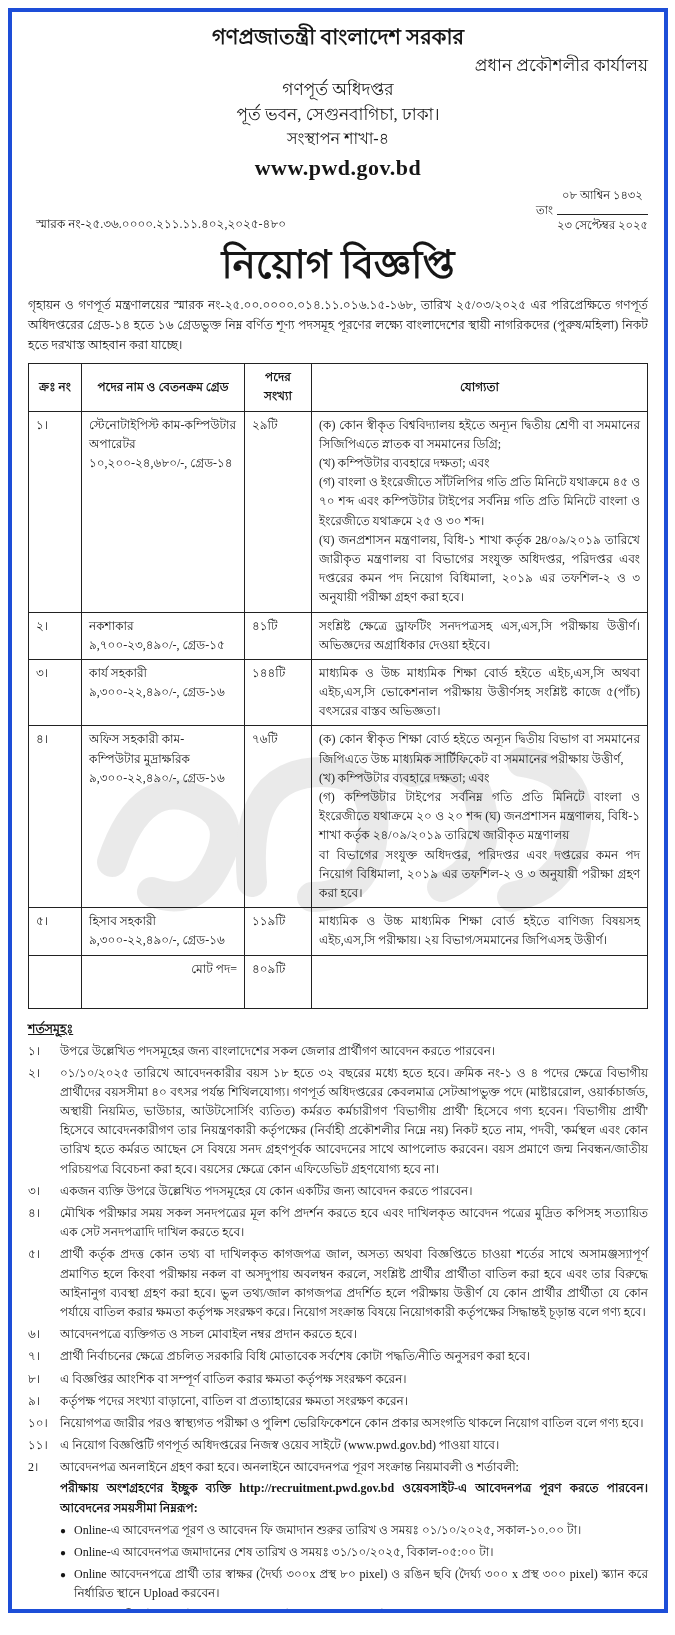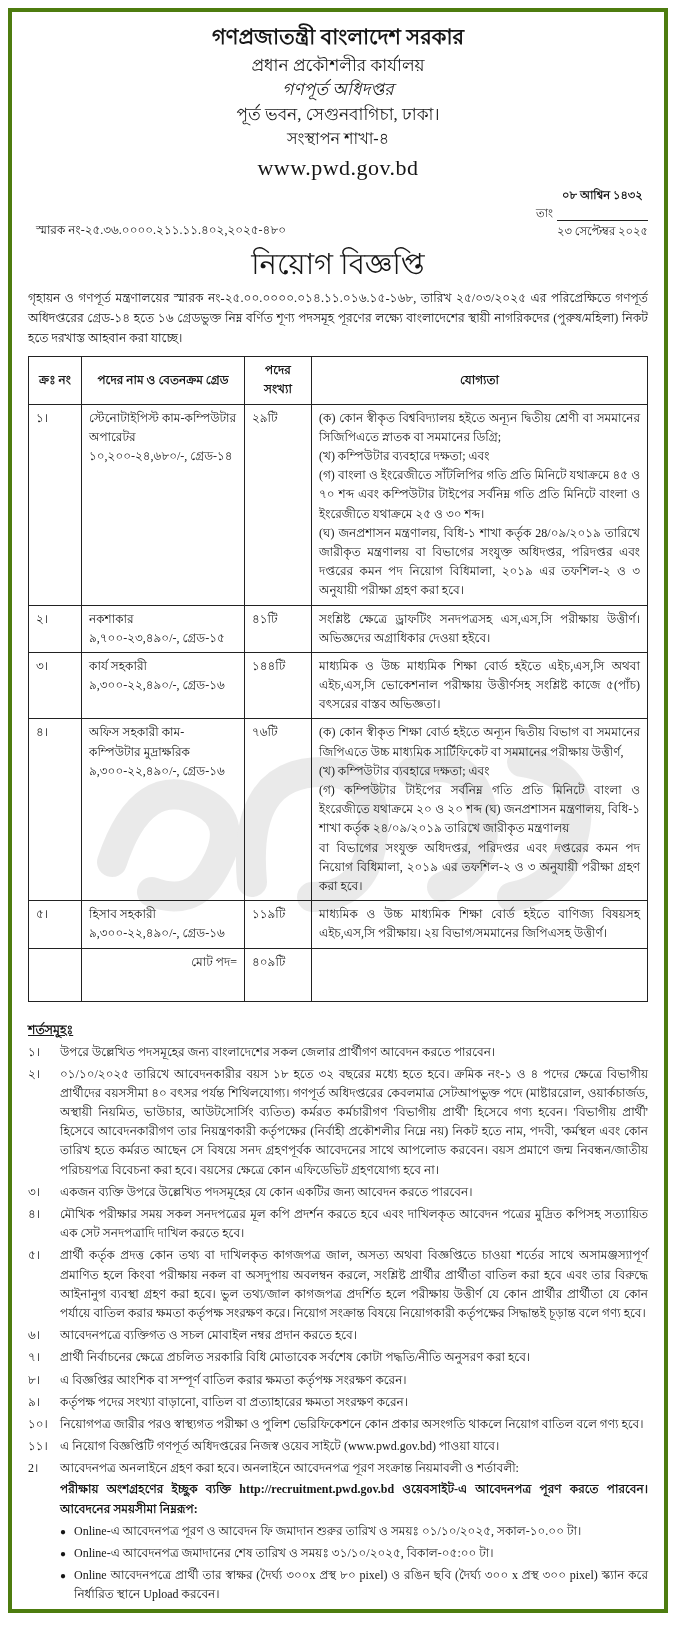--- a/index.html
+++ b/index.html
@@ -4,55 +4,55 @@
 <style>
   html,body{margin:0;padding:0;background:#ffffff;}
   body{
     width:675px;height:1635px;position:relative;
     font-family:"Liberation Serif","DejaVu Serif",serif;
     color:#161616;font-size:12px;line-height:1.6;
     -webkit-font-smoothing:antialiased;
   }
   .frame{
     position:absolute;left:8px;right:7px;top:8px;bottom:22px;
-    border:4px solid #4d7c0f;background:#fff;
+    border:4px solid #1d4ed8;background:#fff;
     padding:10px 16px 6px 16px;box-sizing:border-box;overflow:hidden;
   }
   .content{position:relative;z-index:2;}
   
   .watermark{position:absolute;left:40px;top:700px;width:580px;height:210px;z-index:1;opacity:.5;pointer-events:none;}
   
   .hdr{text-align:center;}
   .hdr .l1{font-size:21px;font-weight:bold;line-height:1.5;}
-  .hdr .l2{font-size:17px;line-height:1.45;}
-  .hdr .l3{font-size:17px;line-height:1.45;font-style:italic;}
+  .hdr .l2{font-size:17px;line-height:1.45;text-align:right;}
+  .hdr .l3{font-size:17px;line-height:1.45;}
   .hdr .l4{font-size:17px;line-height:1.45;}
   .hdr .l5{font-size:16px;line-height:1.5;}
-  .hdr .web{font-size:22px;font-weight:normal;letter-spacing:.5px;line-height:1.5;}
+  .hdr .web{font-size:22px;font-weight:bold;letter-spacing:.5px;line-height:1.5;}
   .memo-row{display:flex;justify-content:space-between;align-items:flex-end;margin-top:2px;font-size:12px;}
   .memo-no{padding-top:14px;margin-left:8px;}
   .dateblock{display:flex;align-items:center;gap:4px;font-size:11.5px;}
   .datefrac{display:inline-block;text-align:center;}
-  .datefrac .top{display:block;border-bottom:1px solid #222;padding:0 2px 15px 2px;font-weight:bold;}
+  .datefrac .top{display:block;border-bottom:1px solid #222;padding:0 2px 9px 2px;}
   .datefrac .bot{display:block;padding-top:1px;}
-  .doc-title{text-align:center;font-size:29px;font-weight:normal;margin:6px 0 4px 0;line-height:1.3;}
+  .doc-title{text-align:center;font-size:39px;font-weight:bold;margin:6px 0 4px 0;line-height:1.3;}
   .intro{text-align:justify;font-size:12.2px;line-height:1.65;}
   
   table.posts{border-collapse:collapse;width:100%;margin-top:8px;font-size:12px;}
   table.posts th,table.posts td{border:1.5px solid #222;padding:4px 7px;vertical-align:top;line-height:1.6;}
   table.posts th{font-weight:bold;text-align:center;vertical-align:middle;}
   .col-sl{width:38px;text-align:left;}
   .col-post{width:148px;}
   .col-cnt{width:52px;text-align:center;}
   td.cnt{text-align:left;}
   td.qual div{text-align:justify;}
   .total-lbl{text-align:right;font-weight:normal;}
   .total-row td{height:44px;}
   
-  .sec-head{font-weight:bold;text-decoration:underline;margin-top:18px;font-size:12.5px;}
+  .sec-head{font-weight:bold;text-decoration:underline;margin-top:10px;font-size:12.5px;}
   .cond{display:flex;margin-top:3px;}
   .cond .no{flex:0 0 32px;}
   .cond .tx{flex:1;text-align:justify;}
   .sub12{margin:2px 0 0 32px;}
   .sub12 .lead{text-align:justify;font-weight:bold;}
   .bullet{display:flex;margin-top:3px;}
   .bullet .dot{flex:0 0 14px;font-size:10px;line-height:1.9;}
   .bullet .tx{flex:1;text-align:justify;}
 </style>
 </head>

